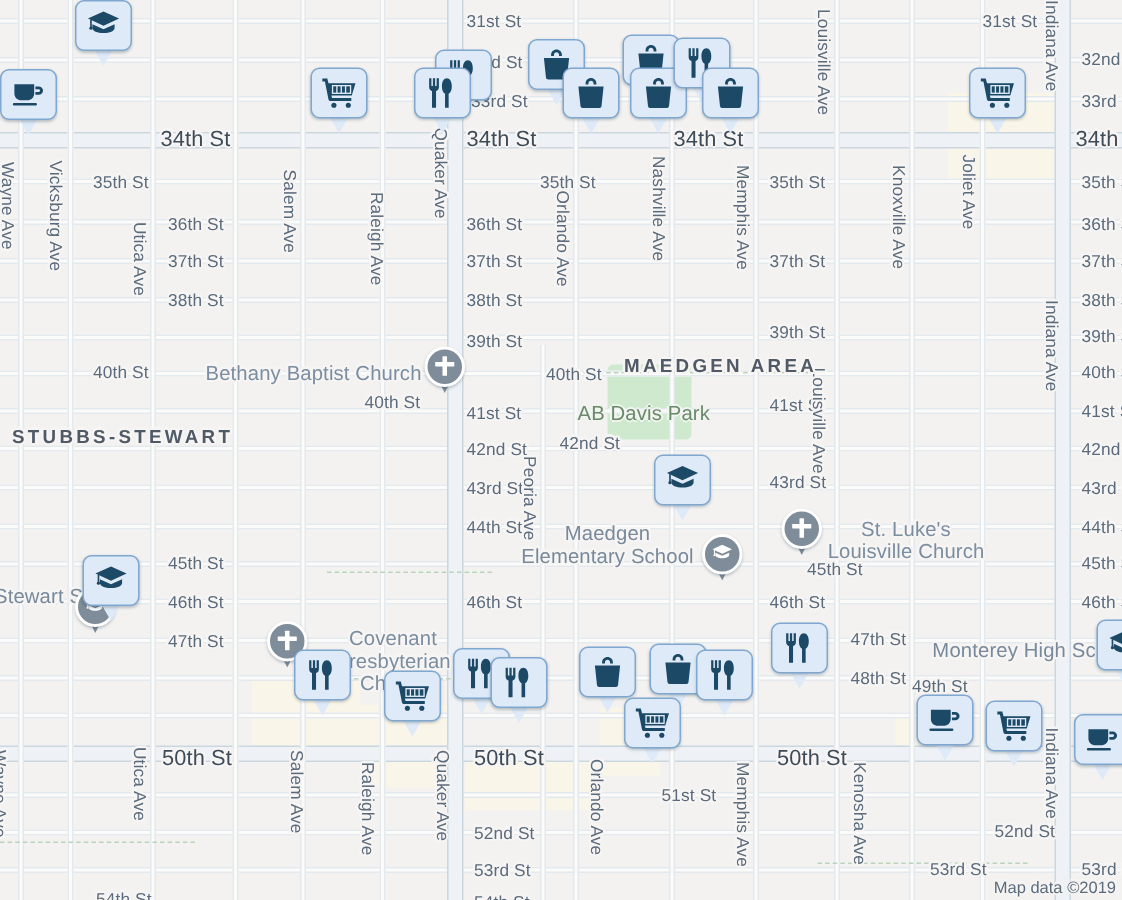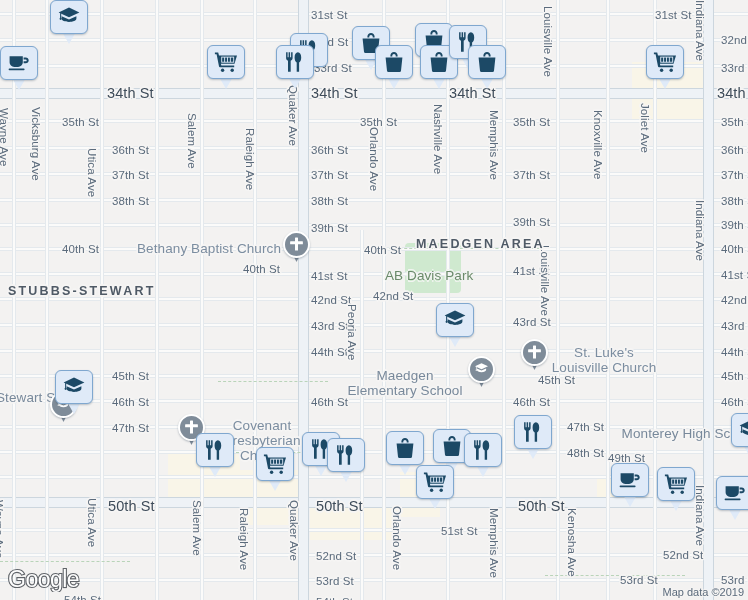--- a/index.html
+++ b/index.html
@@ -266,21 +266,21 @@
         <div class="circ"></div>
         <span style="position: absolute;">
           <svg viewBox="0 0 24 24">
             <g class="ic">
               <rect x="9.6" y="1.6" width="4.8" height="20.8" rx=".6"></rect>
               <rect x="1.8" y="7.6" width="20.4" height="4.8" rx=".6"></rect>
             </g>
           </svg>
         </span>
       </div>
-      <div class="lbl school" style="left: 346px; top: 368px; white-space: normal; width: 118px; line-height: 15px; text-align: center;">Maedgen Elementary School</div>
+      <div class="lbl school" style="left: 346px; top: 348px; white-space: normal; width: 118px; line-height: 15px; text-align: center;">Maedgen Elementary School</div>
       <div class="cpin" style="left: 468px; top: 356px;">
         <div class="ctail"></div>
         <div class="circ"></div>
         <span style="position: absolute;">
           <svg viewBox="0 0 24 24">
             <g class="ic">
               <path d="M12 2.6 1.6 7.4l10.4 4.8 10.4-4.8z"></path>
               <path d="M4.6 11.2v2.4c0 2 3.3 3.4 7.4 3.4s7.4-1.4 7.4-3.4v-2.4L12 14.5z"></path>
               <rect x="3.1" y="8.1" width="1.1" height="5.2"></rect>
               <circle cx="3.65" cy="13.8" r="1.1"></circle>
@@ -661,20 +661,15 @@
             <g class="ic">
               <path d="M2.6 5.2h13.2v6.1c0 2.6-2.1 4.6-4.7 4.6H7.3c-2.6 0-4.7-2-4.7-4.6z"></path>
               <path d="M16.6 6.6h2.2c1.6 0 2.9 1.2 2.9 2.8s-1.3 2.8-2.9 2.8h-2.2v-1.9h2.2c.5 0 .9-.4.9-.9s-.4-.9-.9-.9h-2.2z"></path>
               <rect x="1.6" y="17.6" width="16" height="1.7" rx=".8"></rect>
             </g>
           </svg>
         </span>
       </div>
     </div>
 
-  <div id="glogo">
-    <svg width="96" height="24" viewBox="0 0 96 24" aria-hidden="true">
-      <text x="0" y="19" font-family="Liberation Sans, sans-serif" font-size="23" font-weight="400" fill="#ffffff" stroke="#5f6368" stroke-width="2.2" paint-order="stroke" letter-spacing="-0.5">Google</text>
-    </svg>
-  </div>
 
   <div id="attrib">Map data ©2019</div>
 </div>
 
 </body></html>

